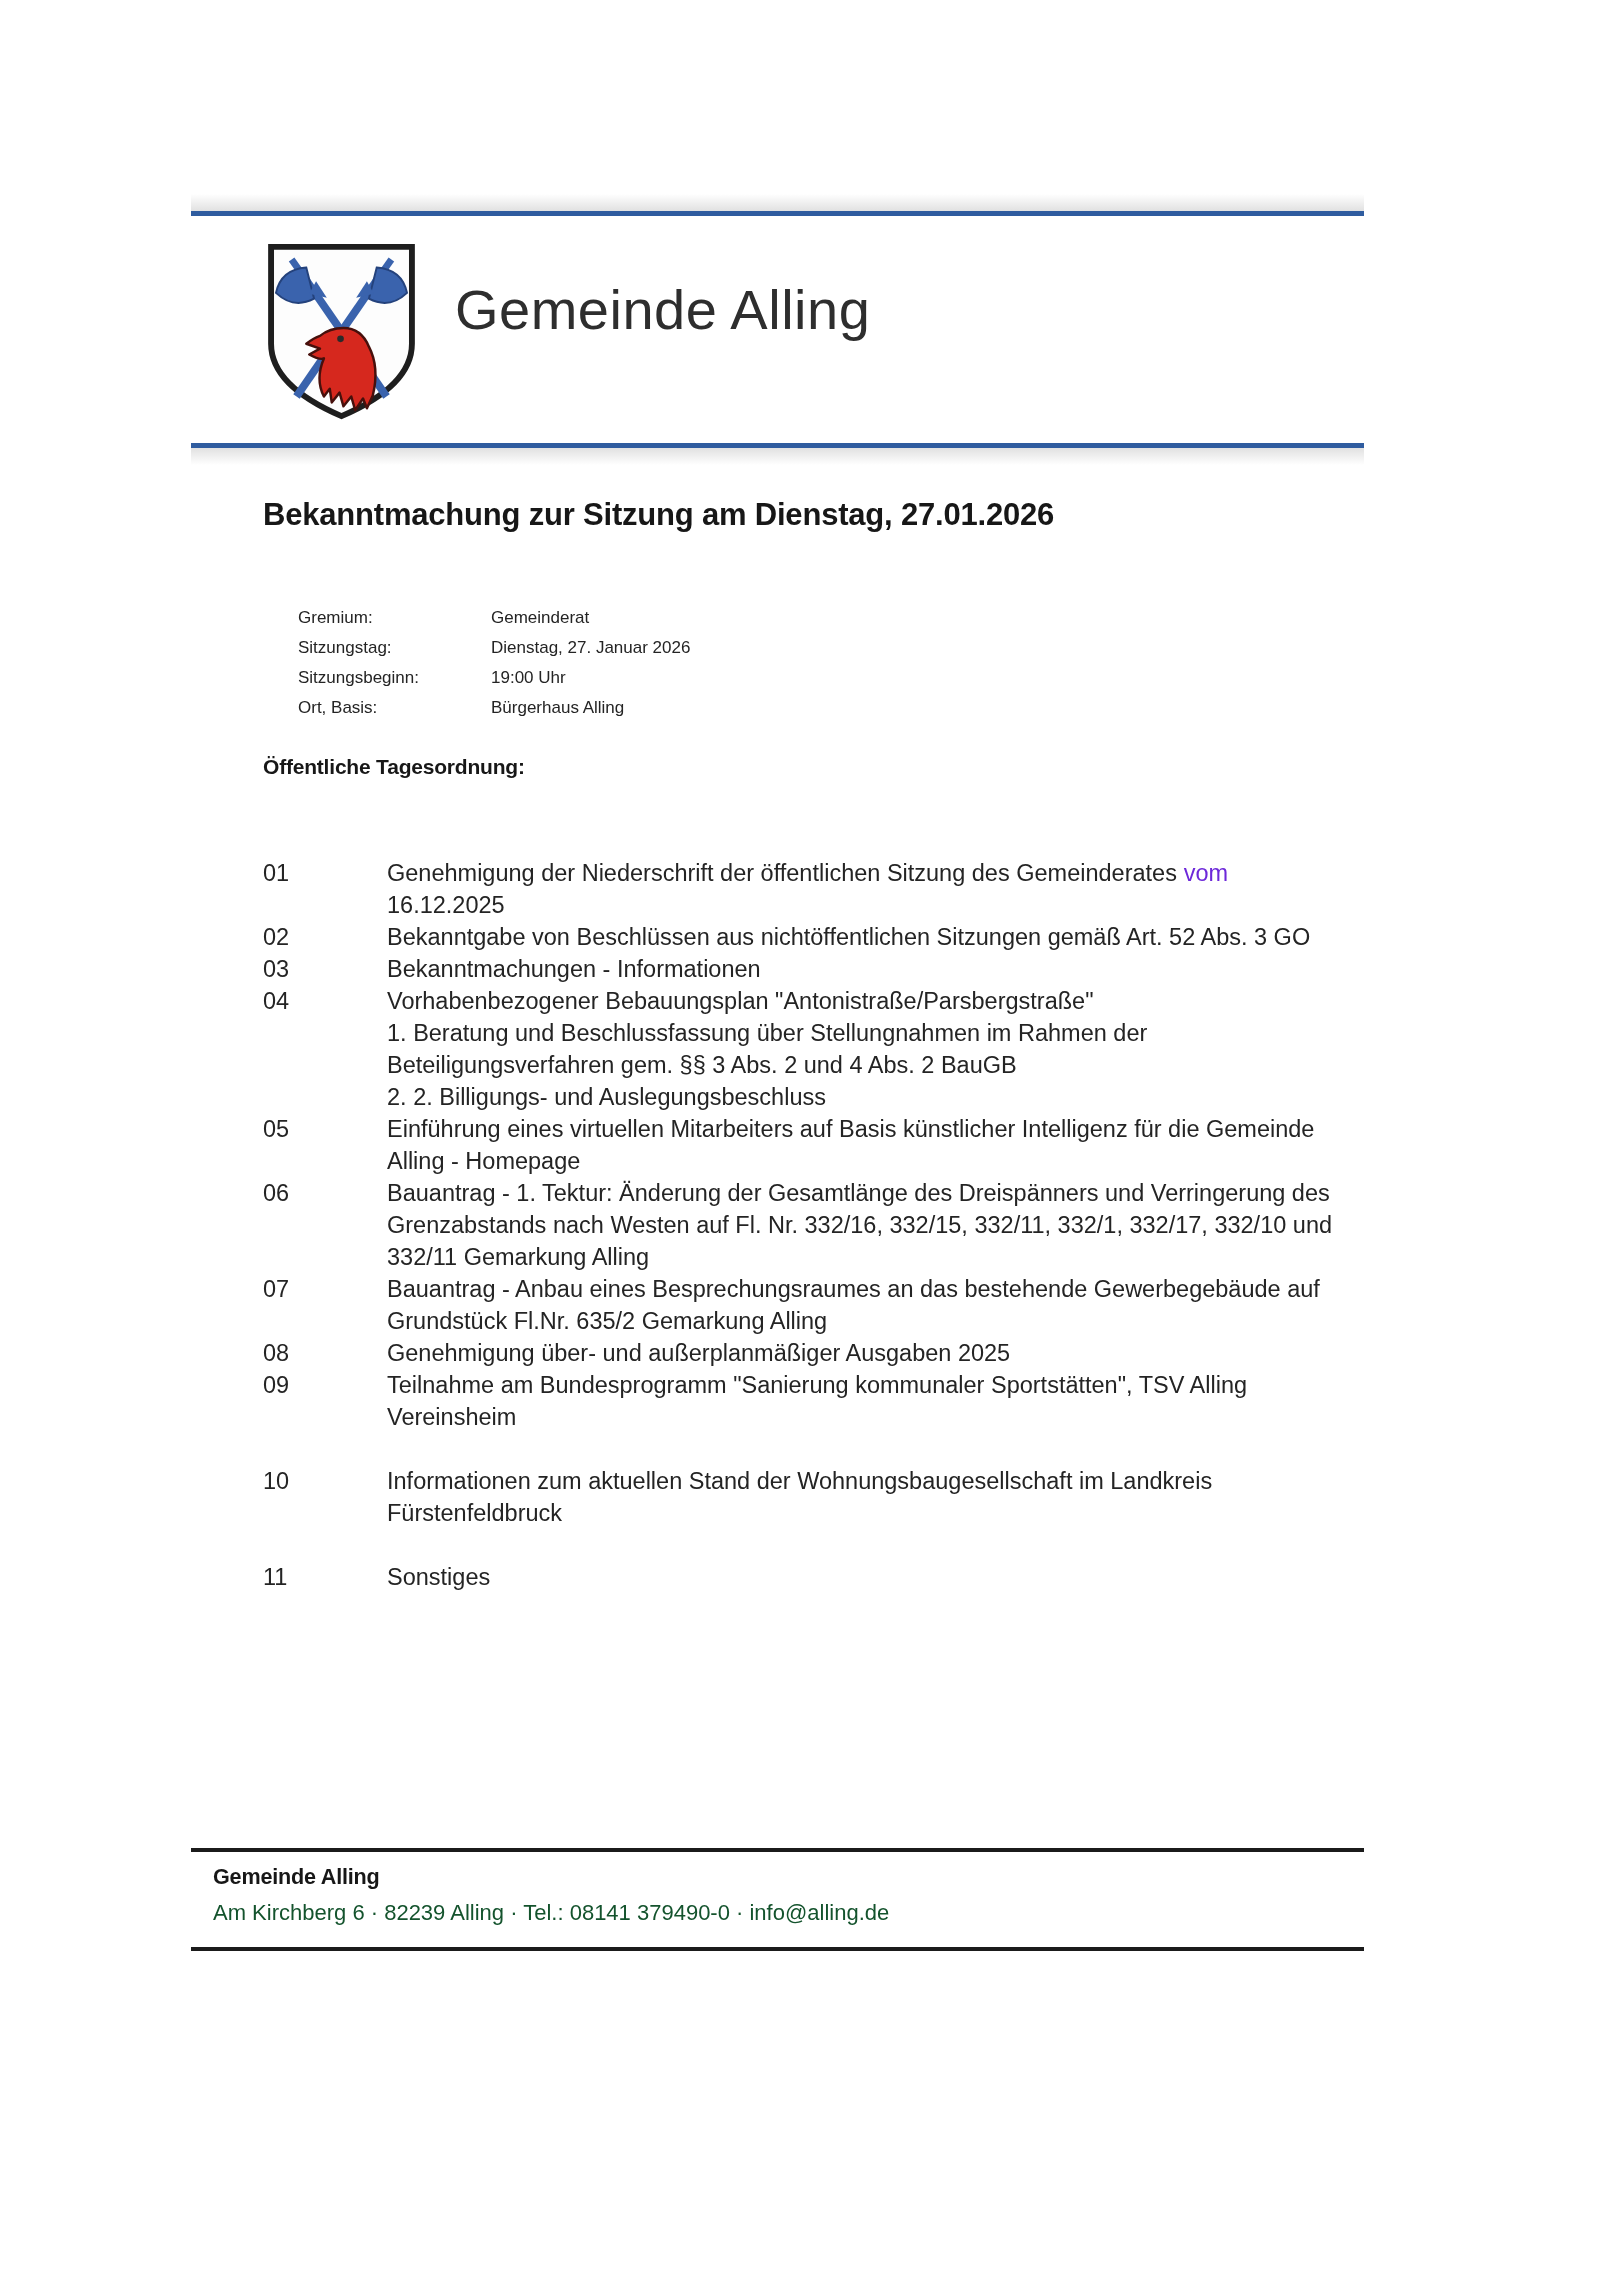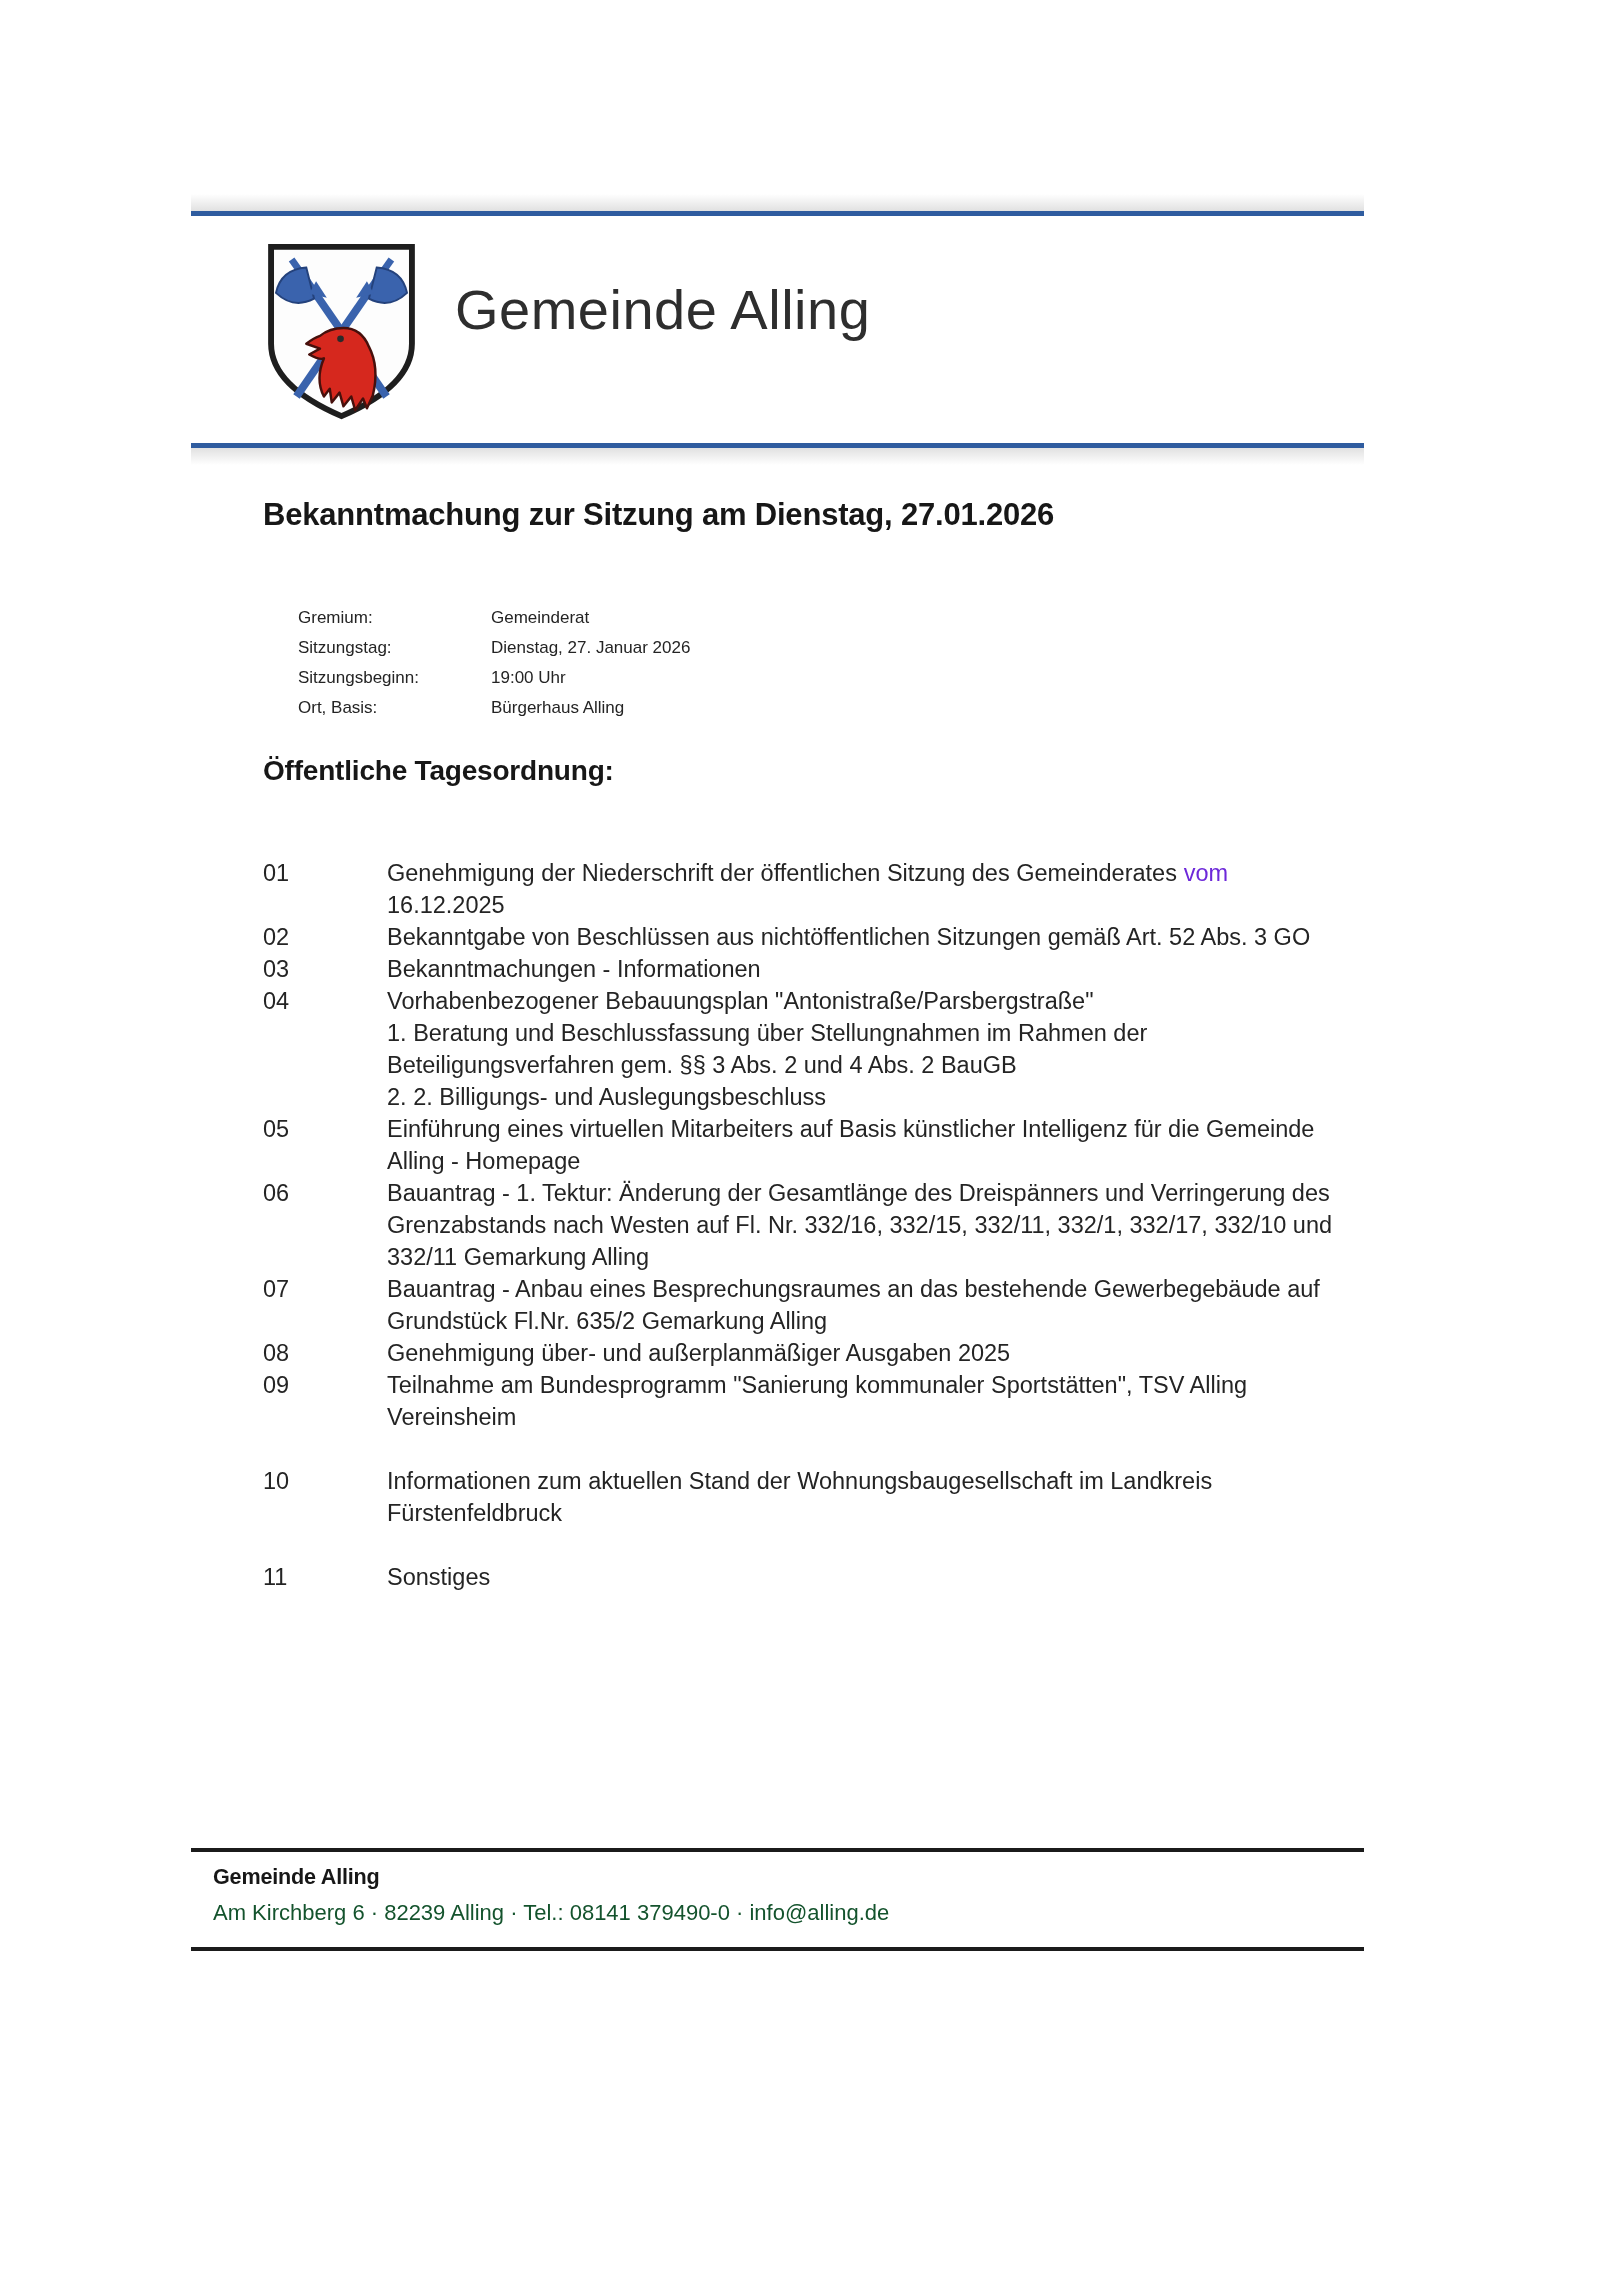--- a/index.html
+++ b/index.html
@@ -42,21 +42,21 @@
   }
 
   
   .meta { position: absolute; left: 263px; top: 603px; font-size: 17px; color: #242424; margin-left: 35px; }
   .meta-row { display: flex; line-height: 30px; }
   .meta-label { width: 193px; flex: none; }
 
   
   .agenda-heading {
     position: absolute; left: 263px; top: 755px; margin: 0;
-    font-size: 28px; font-weight: 700; color: #171717; letter-spacing: -0.2px; text-align: center;
+    font-size: 21px; font-weight: 700; color: #171717; letter-spacing: -0.2px; text-align: center;
   }
   .agenda { position: absolute; left: 263px; top: 857px; width: 1188px; font-size: 23.5px; color: #242424; }
   .agenda-item { display: flex; }
   .agenda-num { width: 124px; flex: none; line-height: 32px; }
   .agenda-lines { flex: 1; min-width: 0; }
   .agenda-line { line-height: 32px; white-space: nowrap; }
   .gap-before { margin-top: 32px; }
   .faded { color: #6d28d9; margin-left: 6.9px; }
 
   

